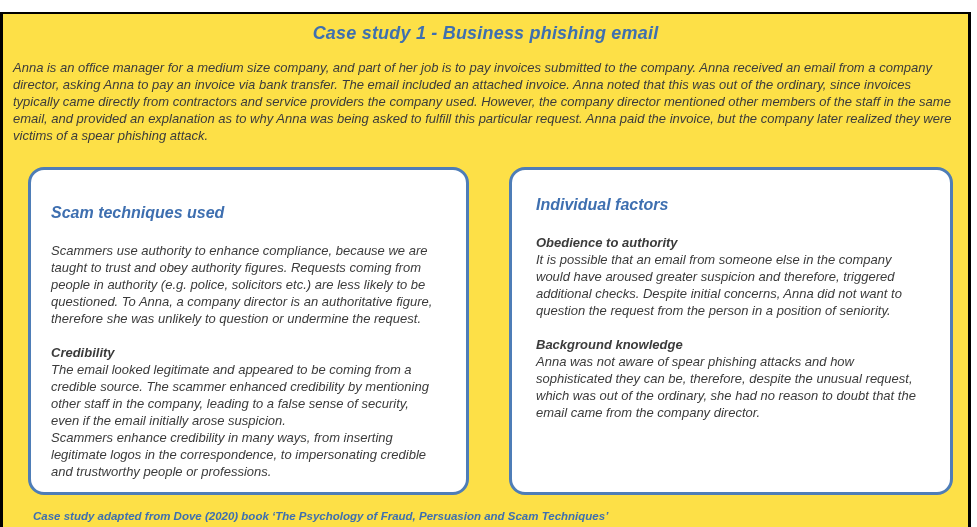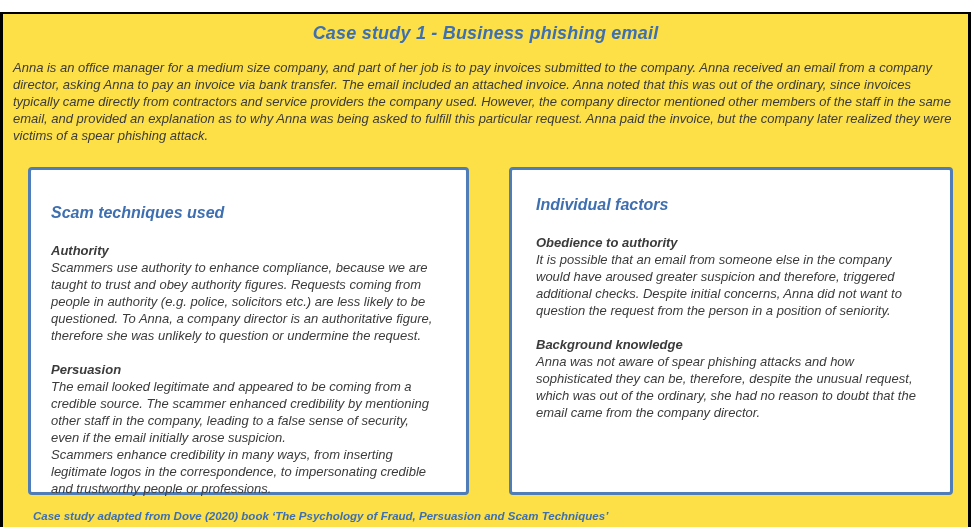--- a/index.html
+++ b/index.html
@@ -36,21 +36,21 @@
     color: #3b3b3b;
     font-size: 13px;
     line-height: 17px;
     white-space: pre-line;
   }
   .round-box {
     position: absolute;
     top: 153px;
     height: 328px;
     border: 3px solid #4e7db7;
-    border-radius: 4px;
+    border-radius: 16px;
     background: #ffffff;
     box-sizing: border-box;
   }
   .box-left  { left: 25px;  width: 441px; padding: 34px 28px 0 20px; }
   .box-right { left: 506px; width: 444px; padding: 26px 30px 0 24px; }
   .box-heading {
     color: #3e6fb0;
     font-size: 16px;
     font-weight: bold;
     margin-bottom: 20px;
@@ -84,26 +84,25 @@
   <div class="doc-frame">
 
     <div class="page-title">Case study 1 - Business phishing email</div>
 
     <div class="intro">Anna is an office manager for a medium size company, and part of her job is to pay invoices submitted to the company. Anna received an email from a company director, asking Anna to pay an invoice via bank transfer. The email included an attached invoice.  Anna noted that this was out of the ordinary, since invoices typically came directly from contractors and service providers the company used. However, the company director mentioned other members of the staff in the same email, and provided an explanation as to why Anna was being asked to fulfill this particular request. Anna paid the invoice, but the company later realized they were victims of a spear phishing attack.</div>
 
     <div class="round-box box-left">
       <div class="box-heading">Scam techniques used</div>
 
       <div class="section">
-        <div class="section-title">Authority</div>
         <div class="section-body">Scammers use authority to enhance compliance, because we are taught to trust and obey authority figures. Requests coming from people in authority (e.g. police, solicitors etc.) are less likely to be questioned. To Anna, a company director is an authoritative figure, therefore she was unlikely to question or undermine the request.</div>
       </div>
 
       <div class="section">
-        <div class="section-title">Persuasion</div>
+        <div class="section-title">Credibility</div>
         <div class="section-body">The email looked legitimate and appeared to be coming from a credible source.  The scammer enhanced credibility by mentioning other staff in the company, leading to a false sense of security, even if the email initially arose suspicion.
 Scammers enhance credibility in many ways, from inserting legitimate logos in the correspondence, to impersonating credible and trustworthy people or professions.</div>
       </div>
     </div>
 
     <div class="round-box box-right">
       <div class="box-heading">Individual factors</div>
 
       <div class="section">
         <div class="section-title">Obedience to authority</div>

